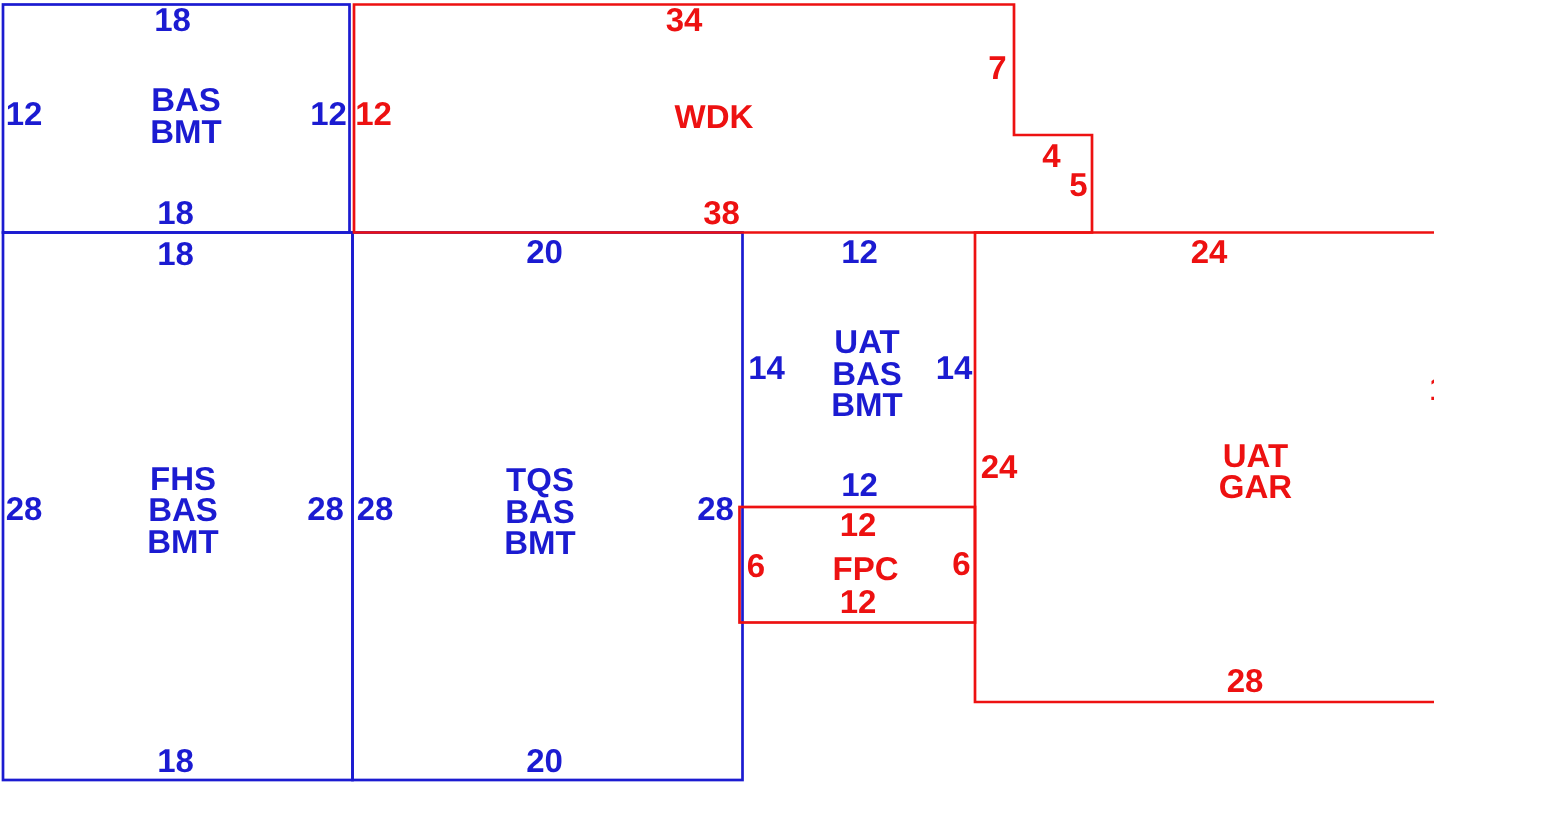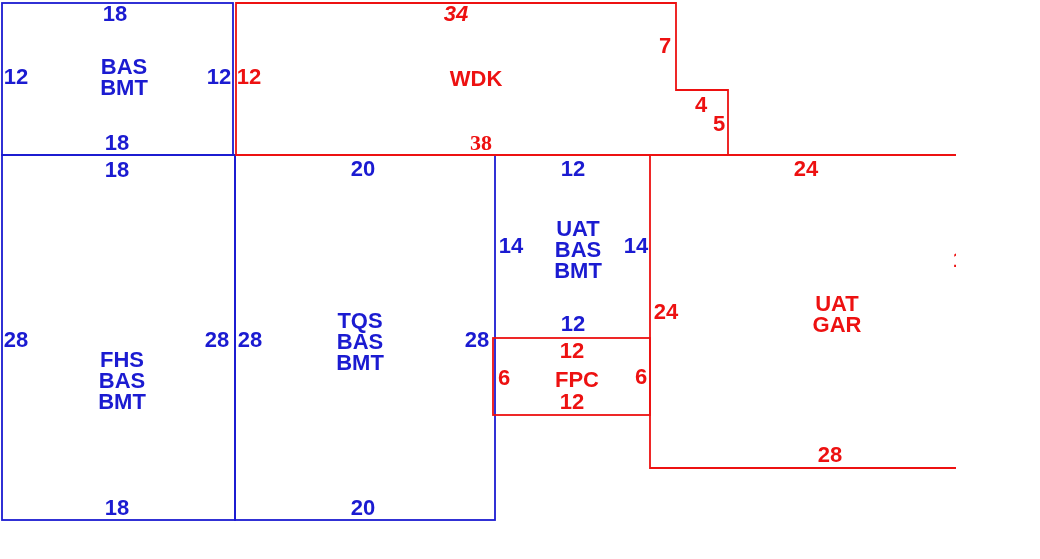--- a/index.html
+++ b/index.html
@@ -44,31 +44,31 @@
 
   <div class="lbl blue" style="left:115px; top:13px;">18</div>
   <div class="lbl blue" style="left:16px;  top:76px;">12</div>
   <div class="lbl blue" style="left:124px; top:77px;">
     <div>BAS</div>
     <div>BMT</div>
   </div>
   <div class="lbl blue" style="left:219px; top:76px;">12</div>
   <div class="lbl blue" style="left:117px; top:142px;">18</div>
 
-  <div class="lbl red" style="left:456px; top:13px;font-style:italic;">34</div>
+  <div class="lbl red" style="left:456px; top:13px;">34</div>
   <div class="lbl red" style="left:249px; top:76px;">12</div>
   <div class="lbl red" style="left:476px; top:78px;">WDK</div>
   <div class="lbl red" style="left:665px; top:45px;">7</div>
   <div class="lbl red" style="left:701px; top:104px;">4</div>
   <div class="lbl red" style="left:719px; top:123px;">5</div>
-  <div class="lbl red" style="left:481px; top:142px;font-family:Liberation Serif, serif;">38</div>
+  <div class="lbl red" style="left:481px; top:142px;">38</div>
 
   <div class="lbl blue" style="left:117px; top:169px;">18</div>
   <div class="lbl blue" style="left:16px;  top:339px;">28</div>
-  <div class="lbl blue" style="left:122px; top:340px;margin-top:40px;">
+  <div class="lbl blue" style="left:122px; top:340px;">
     <div>FHS</div>
     <div>BAS</div>
     <div>BMT</div>
   </div>
   <div class="lbl blue" style="left:217px; top:339px;">28</div>
   <div class="lbl blue" style="left:117px; top:507px;">18</div>
 
   <div class="lbl blue" style="left:363px; top:168px;">20</div>
   <div class="lbl blue" style="left:250px; top:339px;">28</div>
   <div class="lbl blue" style="left:360px; top:341px;">

